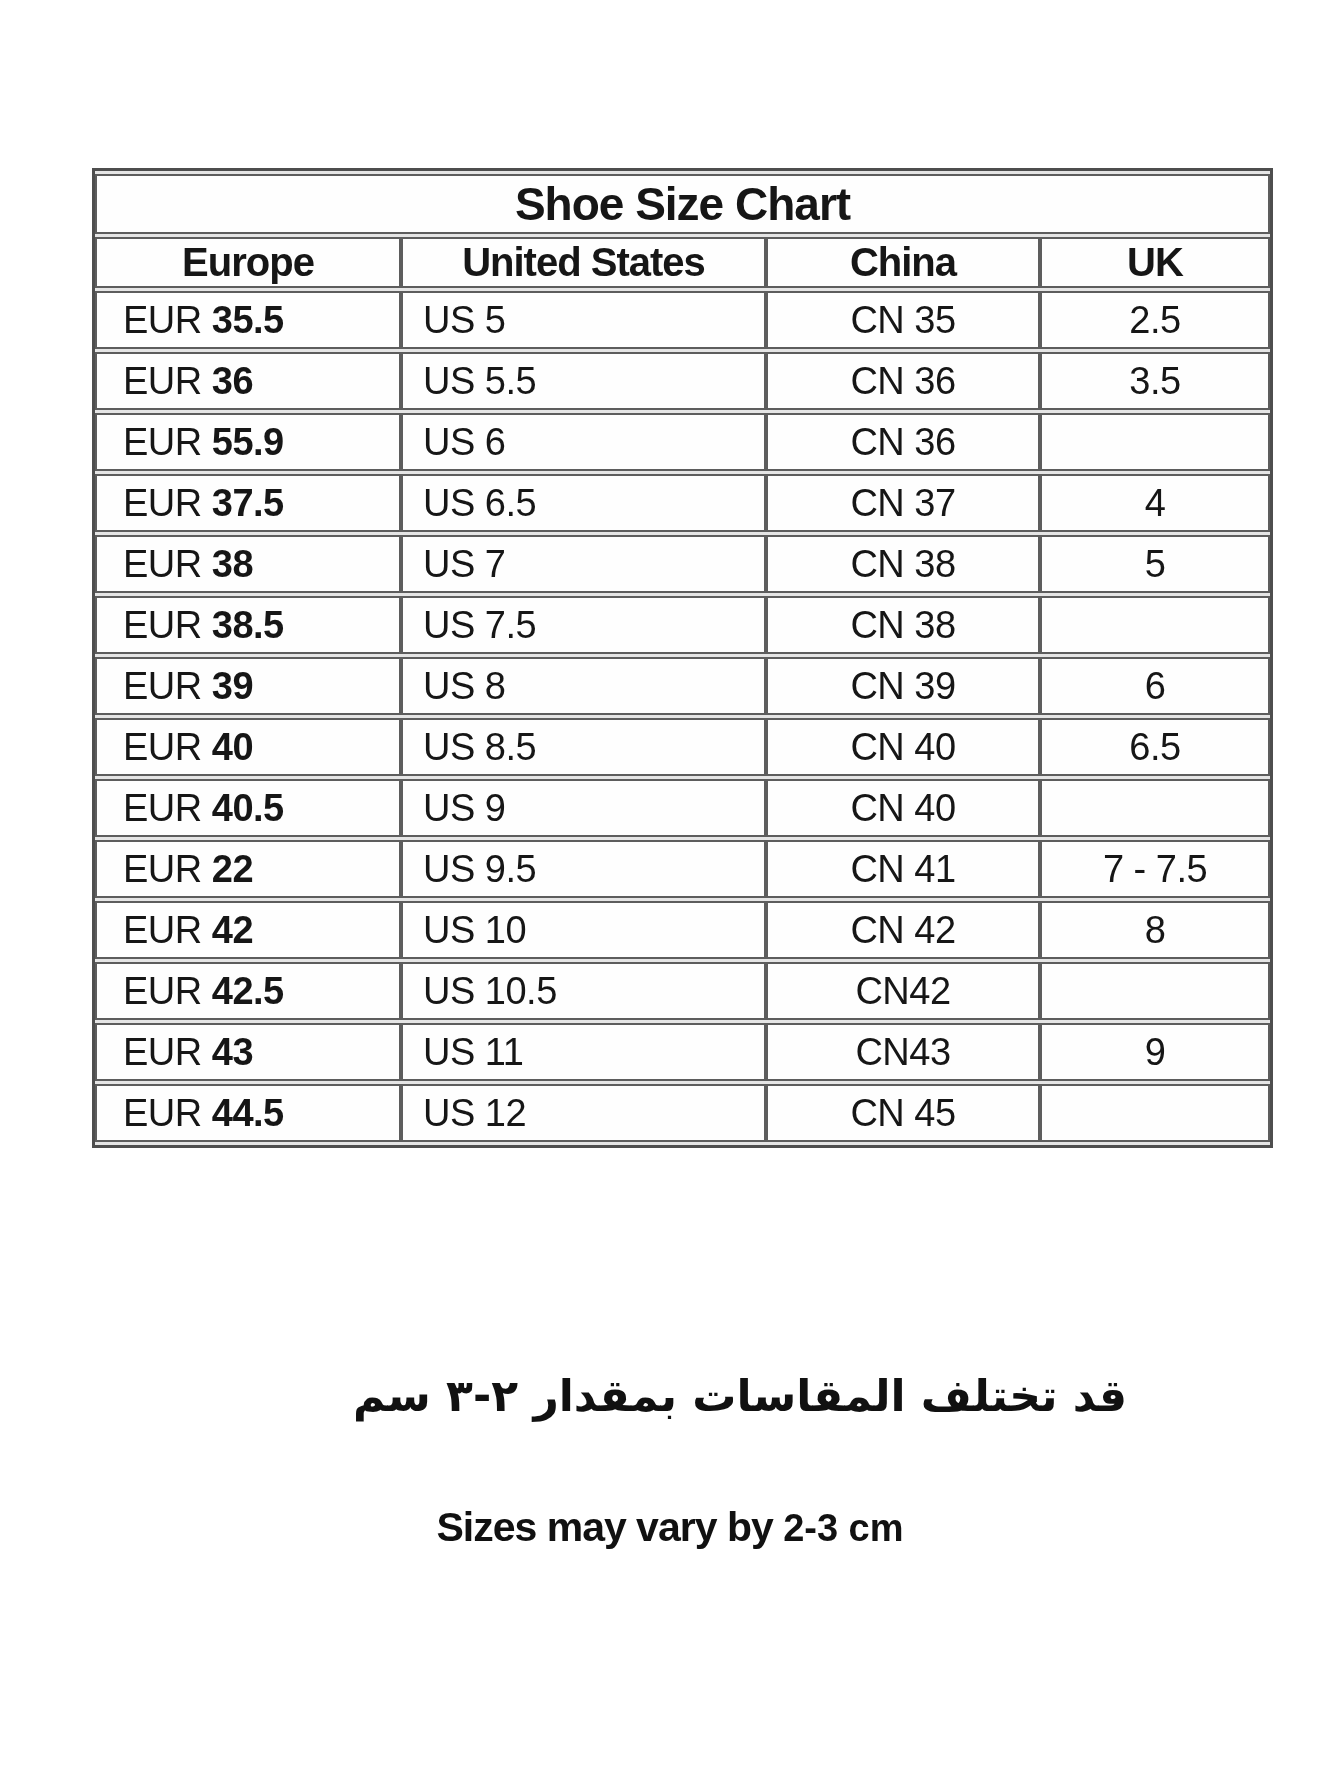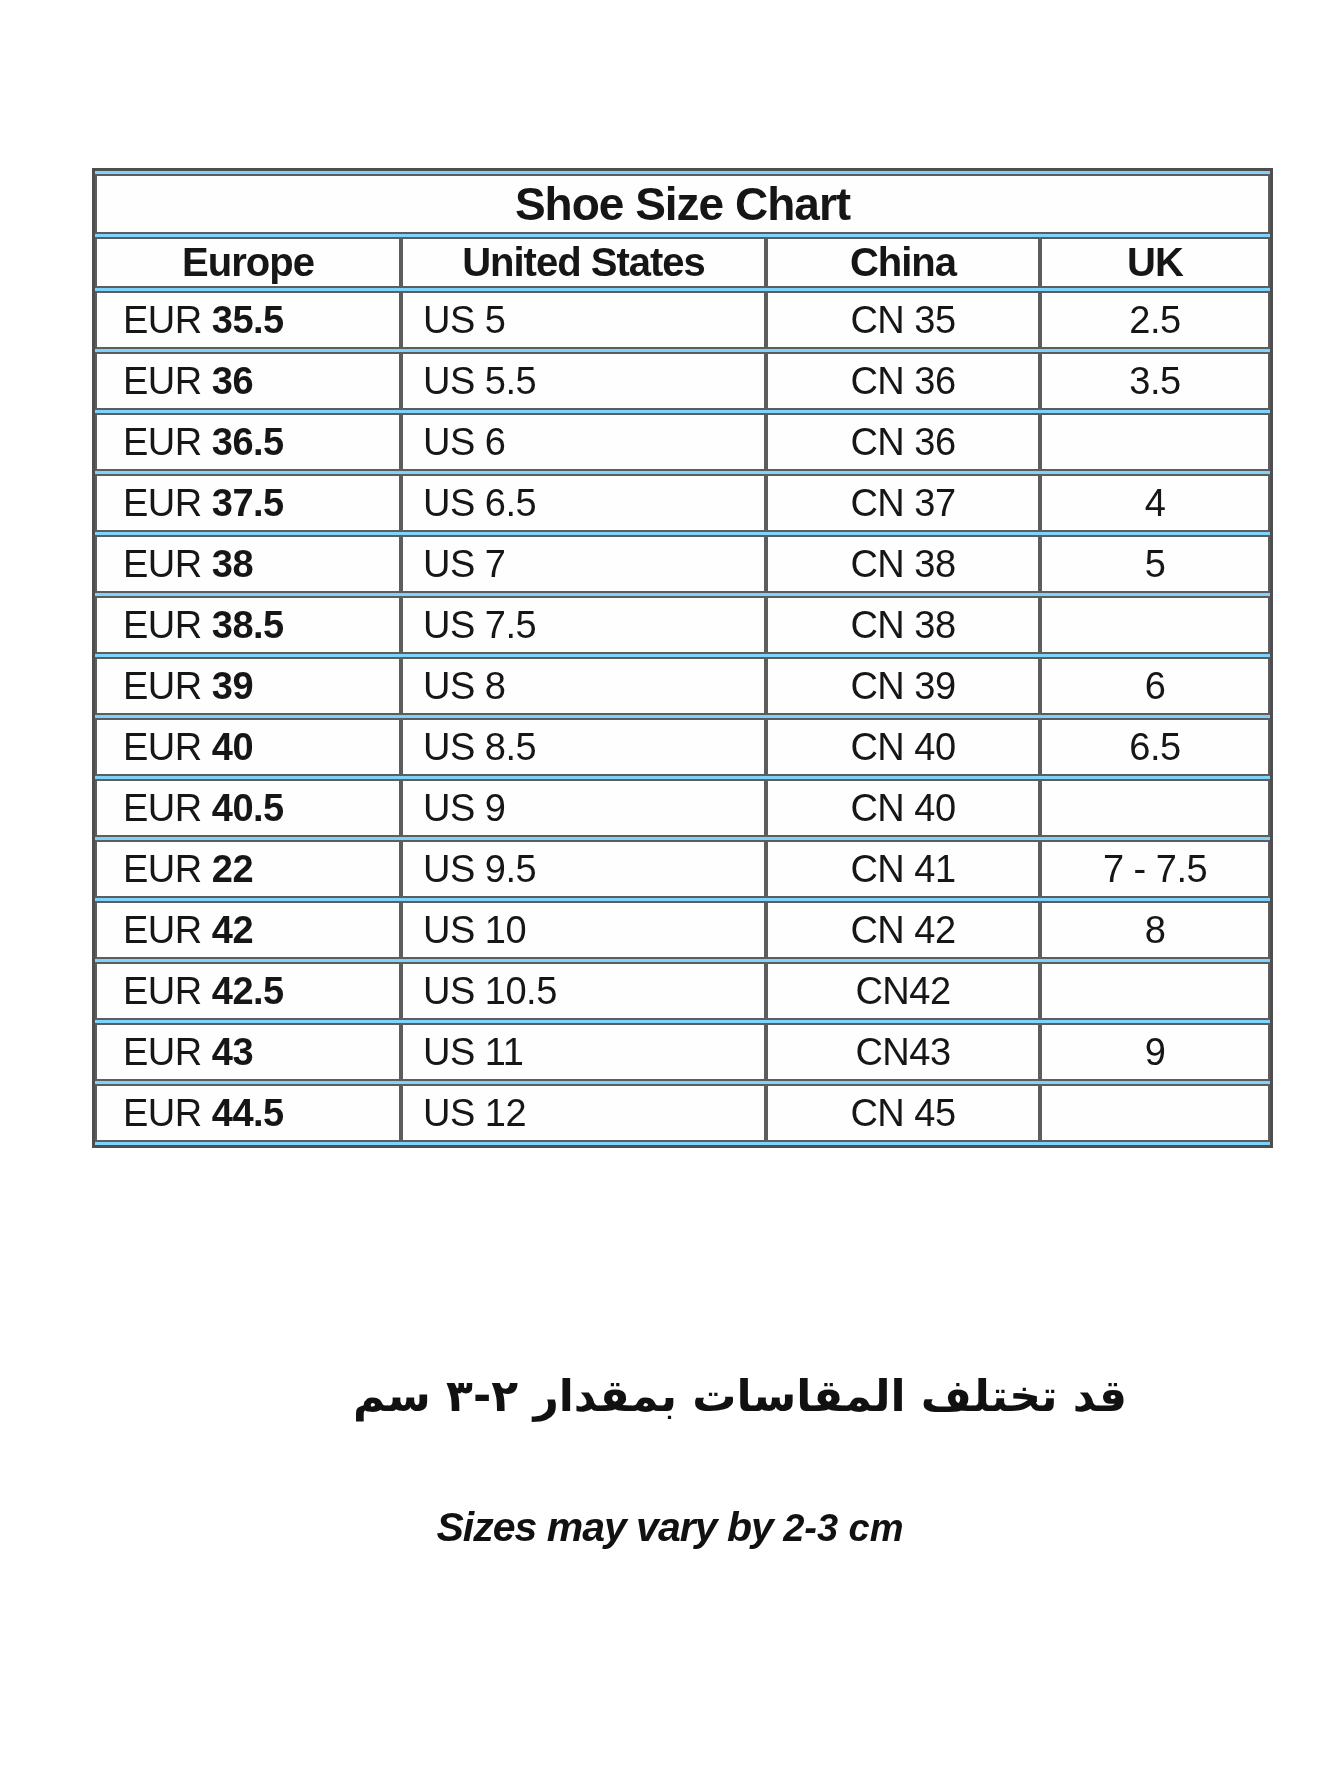--- a/index.html
+++ b/index.html
@@ -17,21 +17,21 @@
   }
 
   
   .table-wrap {
     position: absolute;
     left: 92px;
     top: 168px;
     width: 1181px;
     box-sizing: border-box;
     border: 3px solid #4e4e4e;
-    background: #7dd3fc;
+    background: #e5e5e5;
   }
   table {
     width: 100%;
     table-layout: fixed;
     border-collapse: separate;
     border-spacing: 0 3px; 
   }
   th, td {
     box-sizing: border-box;
     border: 2px solid #5d5d5d;
@@ -83,21 +83,20 @@
   .note-en {
     position: absolute;
     top: 1504px;
     left: 0;
     width: 100%;
     text-align: center;
     font-weight: bold;
     font-size: 41px;
     letter-spacing: -1px;
     color: #111111;
-    font-style: italic;
   }
   .note-en .en-val {
     font-size: 38px;
     letter-spacing: 0;
   }
 </style>
 </head>
 <body>
 
 <div class="page">
@@ -128,21 +127,21 @@
             <td class="cn">CN 35</td>
             <td class="uk">2.5</td>
           </tr>
           <tr>
             <td class="eur"><span>EUR</span> <b>36</b></td>
             <td class="us">US 5.5</td>
             <td class="cn">CN 36</td>
             <td class="uk">3.5</td>
           </tr>
           <tr>
-            <td class="eur"><span>EUR</span> <b>36.5</b></td>
+            <td class="eur"><span>EUR</span> <b>55.9</b></td>
             <td class="us">US 6</td>
             <td class="cn">CN 36</td>
             <td class="uk"></td>
           </tr>
           <tr>
             <td class="eur"><span>EUR</span> <b>37.5</b></td>
             <td class="us">US 6.5</td>
             <td class="cn">CN 37</td>
             <td class="uk">4</td>
           </tr>

